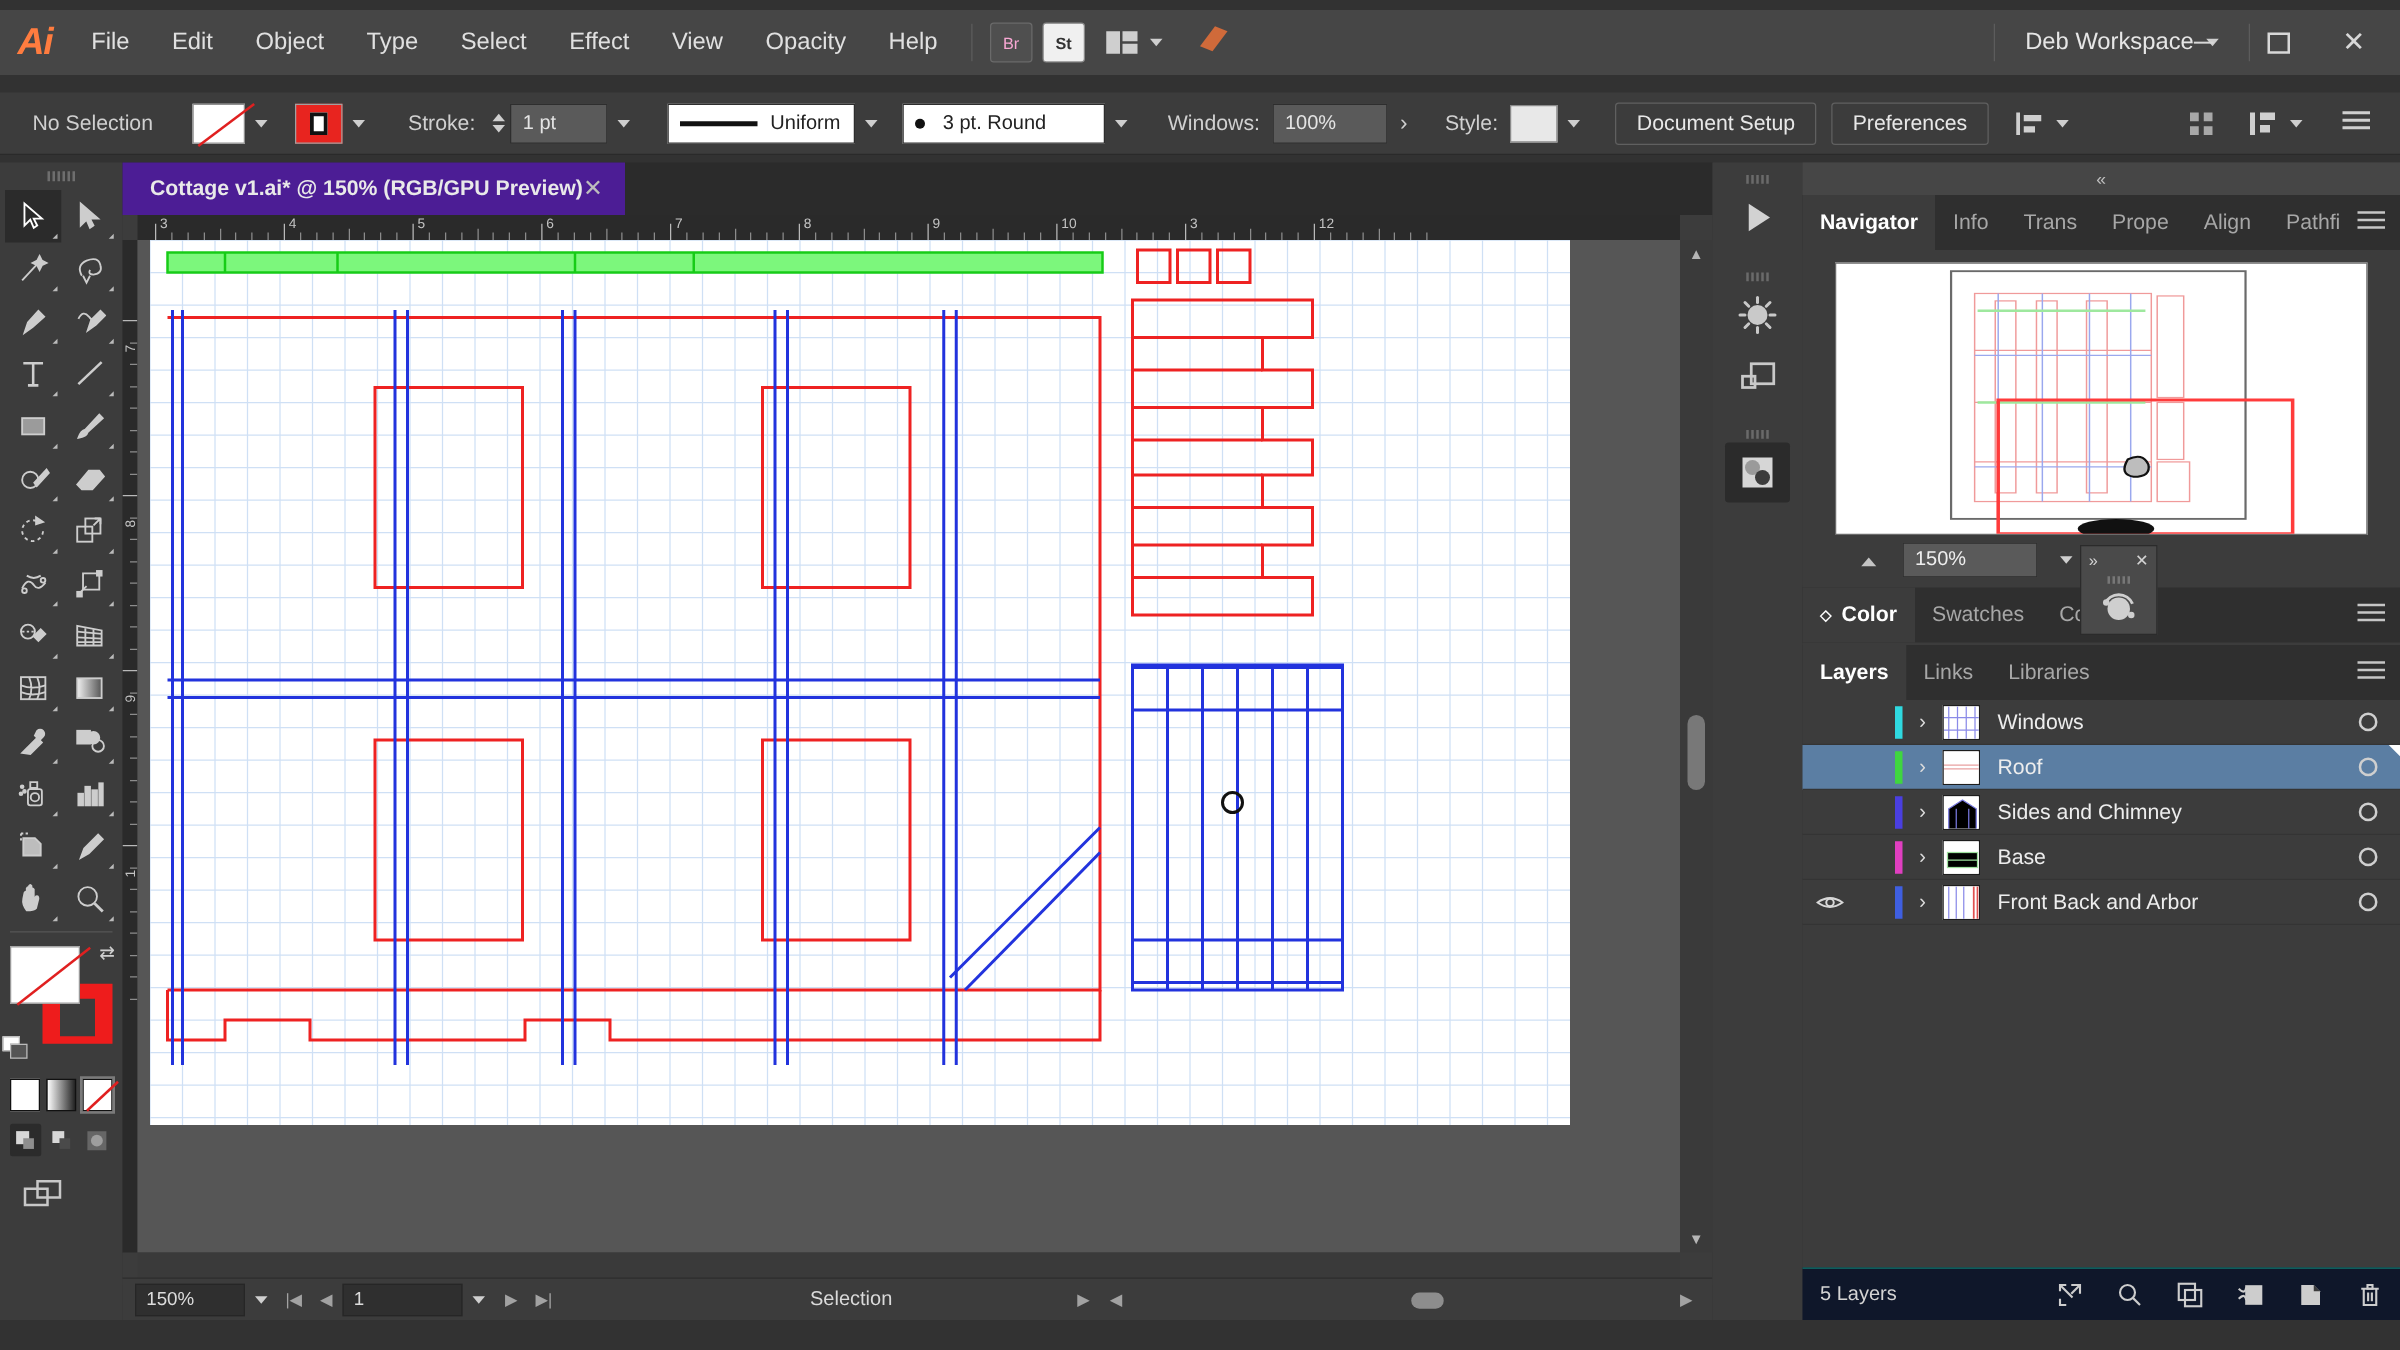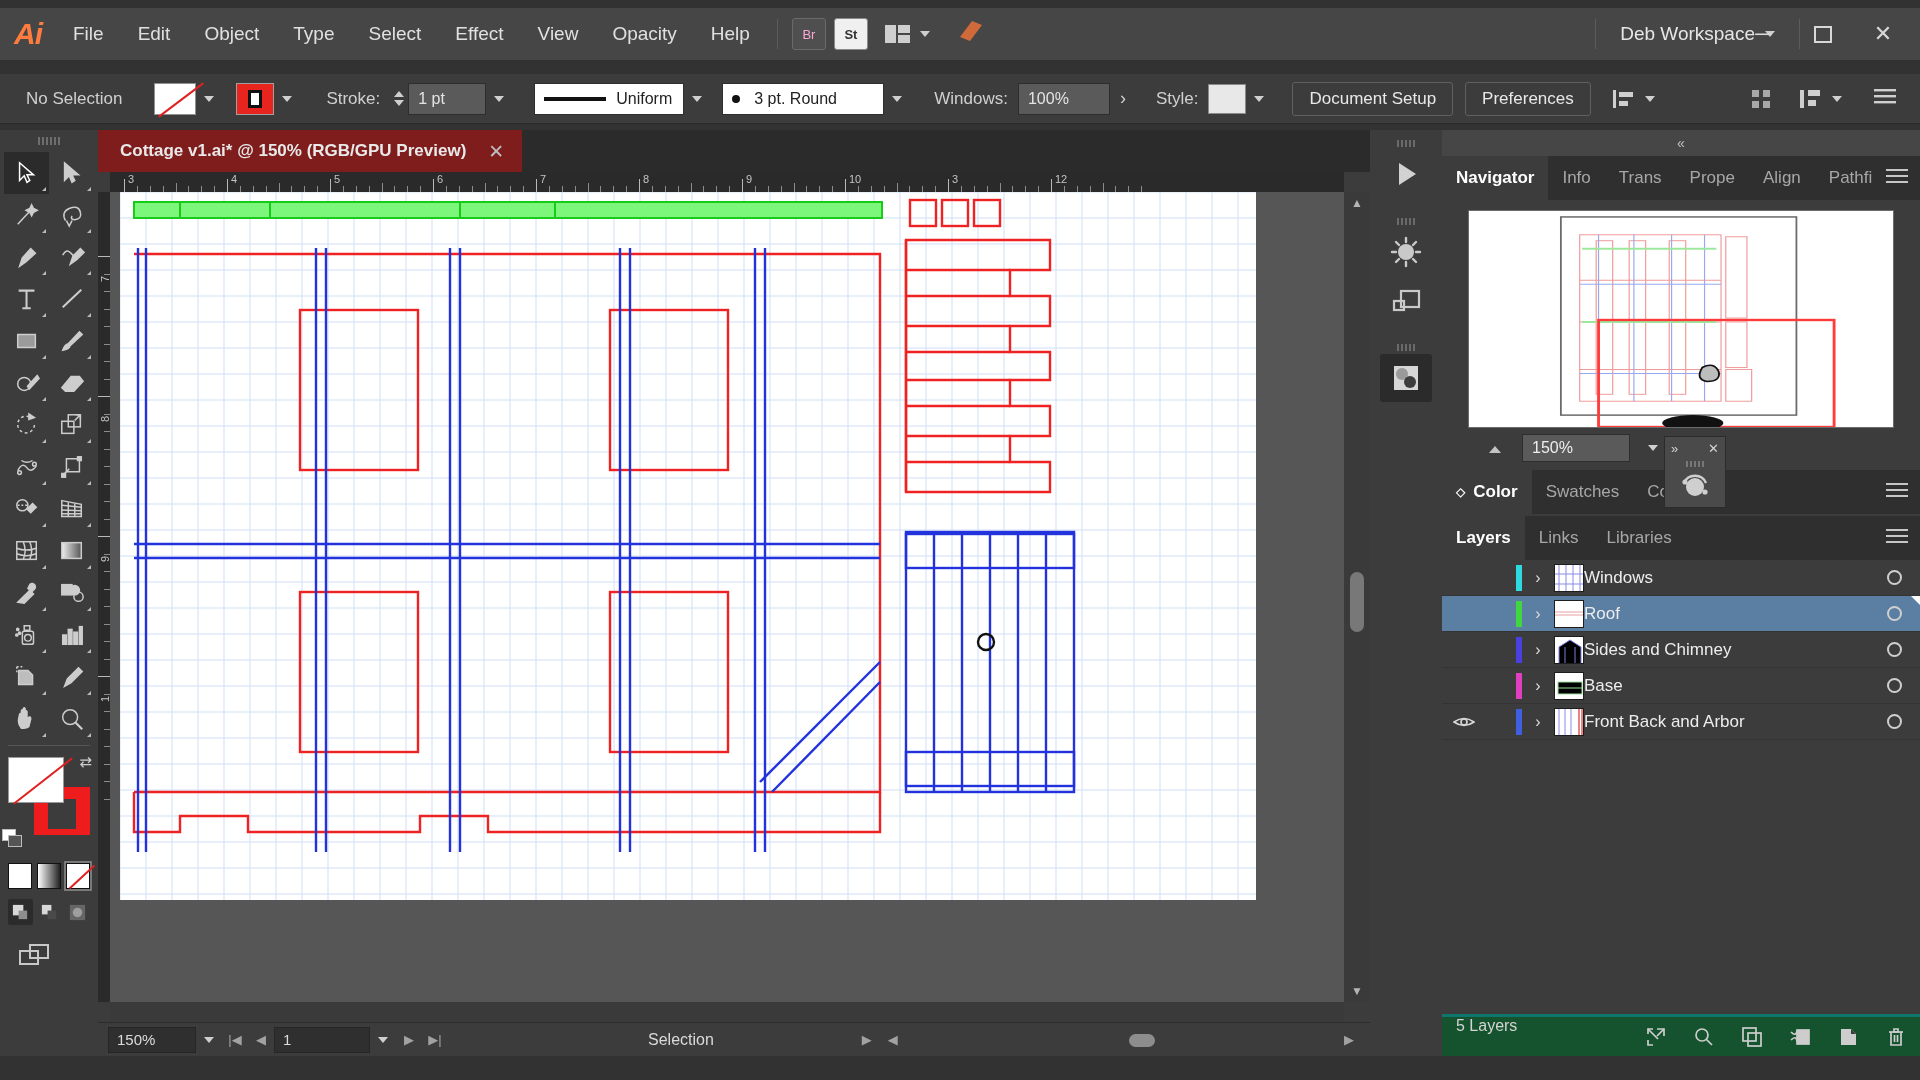--- a/index.html
+++ b/index.html
@@ -66,21 +66,21 @@
   .mode.c3:after { content:""; position:absolute; left:-2px; top:50%; width:34px;height:2px;background:#e02020; transform:rotate(-43deg); }
   .draw-row { display:flex; gap:4px; padding:6px 8px; }
   .draw { width:26px;height:26px; display:flex;align-items:center;justify-content:center; border-radius:2px; }
   .draw.on { background:#2b2b2b; }
   .draw svg { width:19px;height:19px; fill:#cfcfcf; }
   .scr-row { padding:10px 0 0 18px; }
   .scr-row svg { width:34px;height:30px; fill:none; stroke:#c8c8c8; stroke-width:2; }
 
   
   .doc-tabbar { position:absolute; left:98px; top:130px; width:1272px; height:42px; background:#2b2b2b; display:flex; align-items:flex-end; }
-  .doc-tab { height:42px; background:#7f1d1d; display:flex; align-items:center; gap:22px; padding:0 18px 0 22px; font-size:17px; font-weight:bold; color:#e9e9e9; }
+  .doc-tab { height:42px; background:#4c1d95; display:flex; align-items:center; padding:0 18px 0 22px; font-size:17px; font-weight:bold; color:#e9e9e9; }
   .doc-tab .x { color:#bdbdbd; font-size:19px; font-weight:normal; }
 
   .docwrap { position:absolute; left:98px; top:172px; width:1272px; bottom:52px; background:#3c3c3c; }
   .ruler-h { position:absolute; left:12px; top:0; right:26px; height:20px; background:#2a2a2a; overflow:hidden; }
   .ruler-v { position:absolute; left:0; top:20px; width:12px; bottom:26px; background:#2a2a2a; overflow:hidden; }
   .rt { position:absolute; bottom:0; width:1px; height:6px; background:#8c8c8c; }
   .rt.maj { height:13px; background:#b9b9b9; }
   .rnum { position:absolute; top:1px; font-size:11px; color:#c3c3c3; }
   .rtv { position:absolute; right:0; height:1px; width:6px; background:#8c8c8c; }
   .rtv.maj { width:12px; background:#b9b9b9; }
@@ -133,25 +133,25 @@
   .layer-rows { }
   .lrow { height:36px; display:flex; align-items:center; border-bottom:1px solid #343434; position:relative; }
   .lrow.sel { background:#5b7ea3; }
   .lrow.sel:after { content:""; position:absolute; right:0; top:0; border-top:9px solid #fff; border-left:9px solid transparent; }
   .l-eye { width:44px; display:flex; align-items:center; justify-content:center; }
   .l-eye svg { width:22px;height:16px; fill:none; stroke:#d8d8d8; stroke-width:1.6; }
   .l-lock { width:30px; }
   .l-color { width:6px; height:26px; }
   .l-chev { width:32px; text-align:center; color:#dcdcdc; font-size:16px; }
   .l-thumb { width:30px; height:28px; border:1px solid #1d1d1d; background:#fff; position:relative; overflow:hidden; }
-  .l-name { flex:1; font-size:17px; color:#ededed; }
+  .l-name { flex:1; padding-left:14px; font-size:17px; color:#ededed; }
   .l-target { width:52px; display:flex; align-items:center; justify-content:center; }
   .l-target i { width:15px;height:15px;border:2px solid #cfcfcf; border-radius:50%; display:block; }
 
-  .layers-foot { position:absolute; left:0; right:0; bottom:0; height:42px; background:#14532d; display:flex; border-top:3px solid #0f766e; }
+  .layers-foot { position:absolute; left:0; right:0; bottom:0; height:42px; background:#0f172a; display:flex; align-items:center; border-top:1px solid #0f766e; }
   .lf-count { font-size:16px; color:#d4d4d4; padding-left:14px; flex:1; }
   .lf-ic { width:48px; display:flex; align-items:center; justify-content:center; }
   .lf-ic svg { width:22px;height:22px; fill:none; stroke:#cdcdcd; stroke-width:1.7; }
 </style>
 </head>
 <body>
 
 <div id="app">
 
   <div class="menubar">

